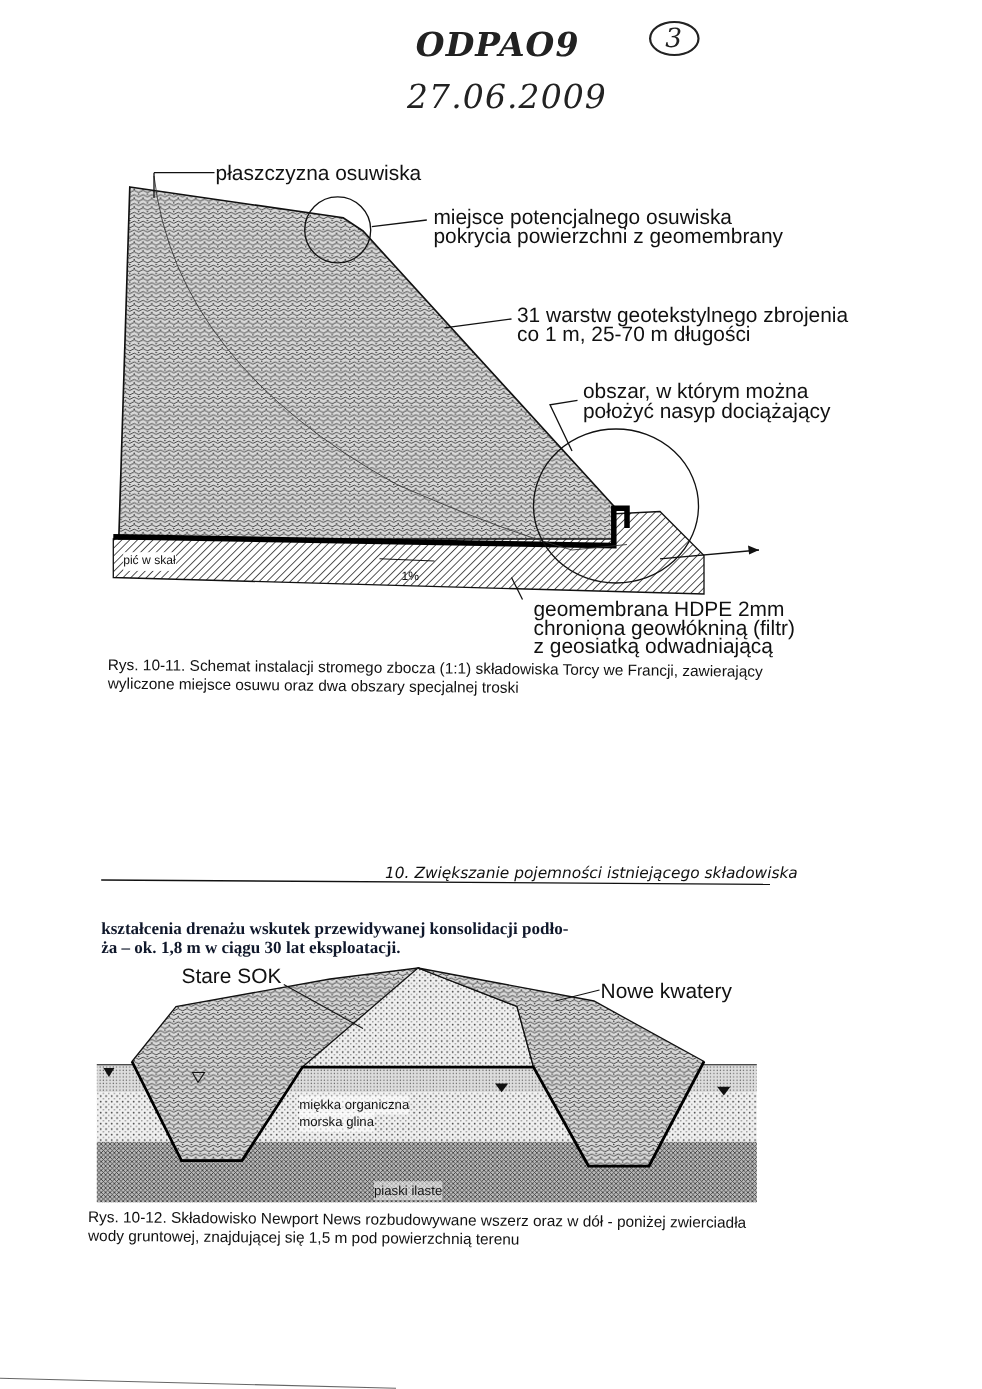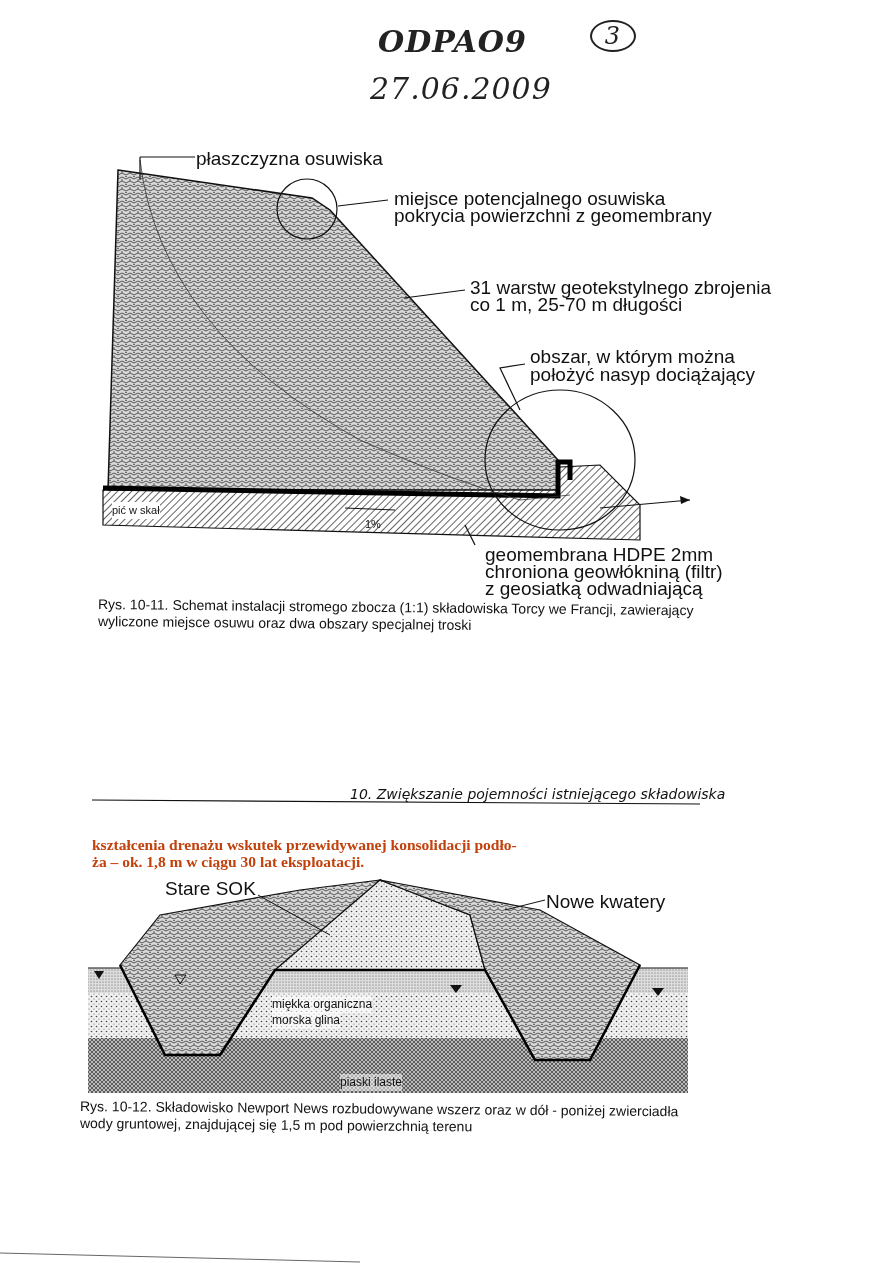--- a/index.html
+++ b/index.html
@@ -1,21 +1,21 @@
 <!DOCTYPE html>
 <html><head>
 <meta charset="utf-8">
 <style>
   html, body { margin:0; padding:0; background:#fff; }
   body { width:893px; height:1263px; position:relative; overflow:hidden; font-family:"Liberation Sans", sans-serif; color:#111; }
   .abs { position:absolute; }
   .hand { font-family:"DejaVu Serif", serif; font-style:italic; font-size:30px; color:#222; letter-spacing:1px; }
   .label { font-family:"Liberation Sans", sans-serif; font-size:19px; line-height:17px; color:#111; white-space:nowrap; }
   .caption { font-family:"Liberation Sans", sans-serif; font-size:14px; line-height:17px; color:#111; white-space:nowrap; }
-  .serif-body { font-family:"Liberation Serif", serif; font-size:15.5px; line-height:19px; color:#c2410c; white-space:nowrap; font-weight:bold; }
+  .serif-body { font-family:"Liberation Serif", serif; font-size:15.5px; line-height:19px; color:#0f172a; white-space:nowrap; font-weight:bold; }
   .running-head { font-family:"DejaVu Sans", sans-serif; font-style:italic; font-size:14px; color:#111; white-space:nowrap; }
   svg { position:absolute; left:0; top:0; }
   .circled { display:inline-block; border:2px solid #222; border-radius:50%; width:42px; height:28px; text-align:center; line-height:28px; font-size:24px; }
 </style>
 </head>
 <body>
 
 <div class="abs hand" style="left:378px; top:24px;font-weight:bold;">ODPAO9</div>
 <div class="abs hand" style="left:590px; top:16px;">
   <span class="circled">3</span>

